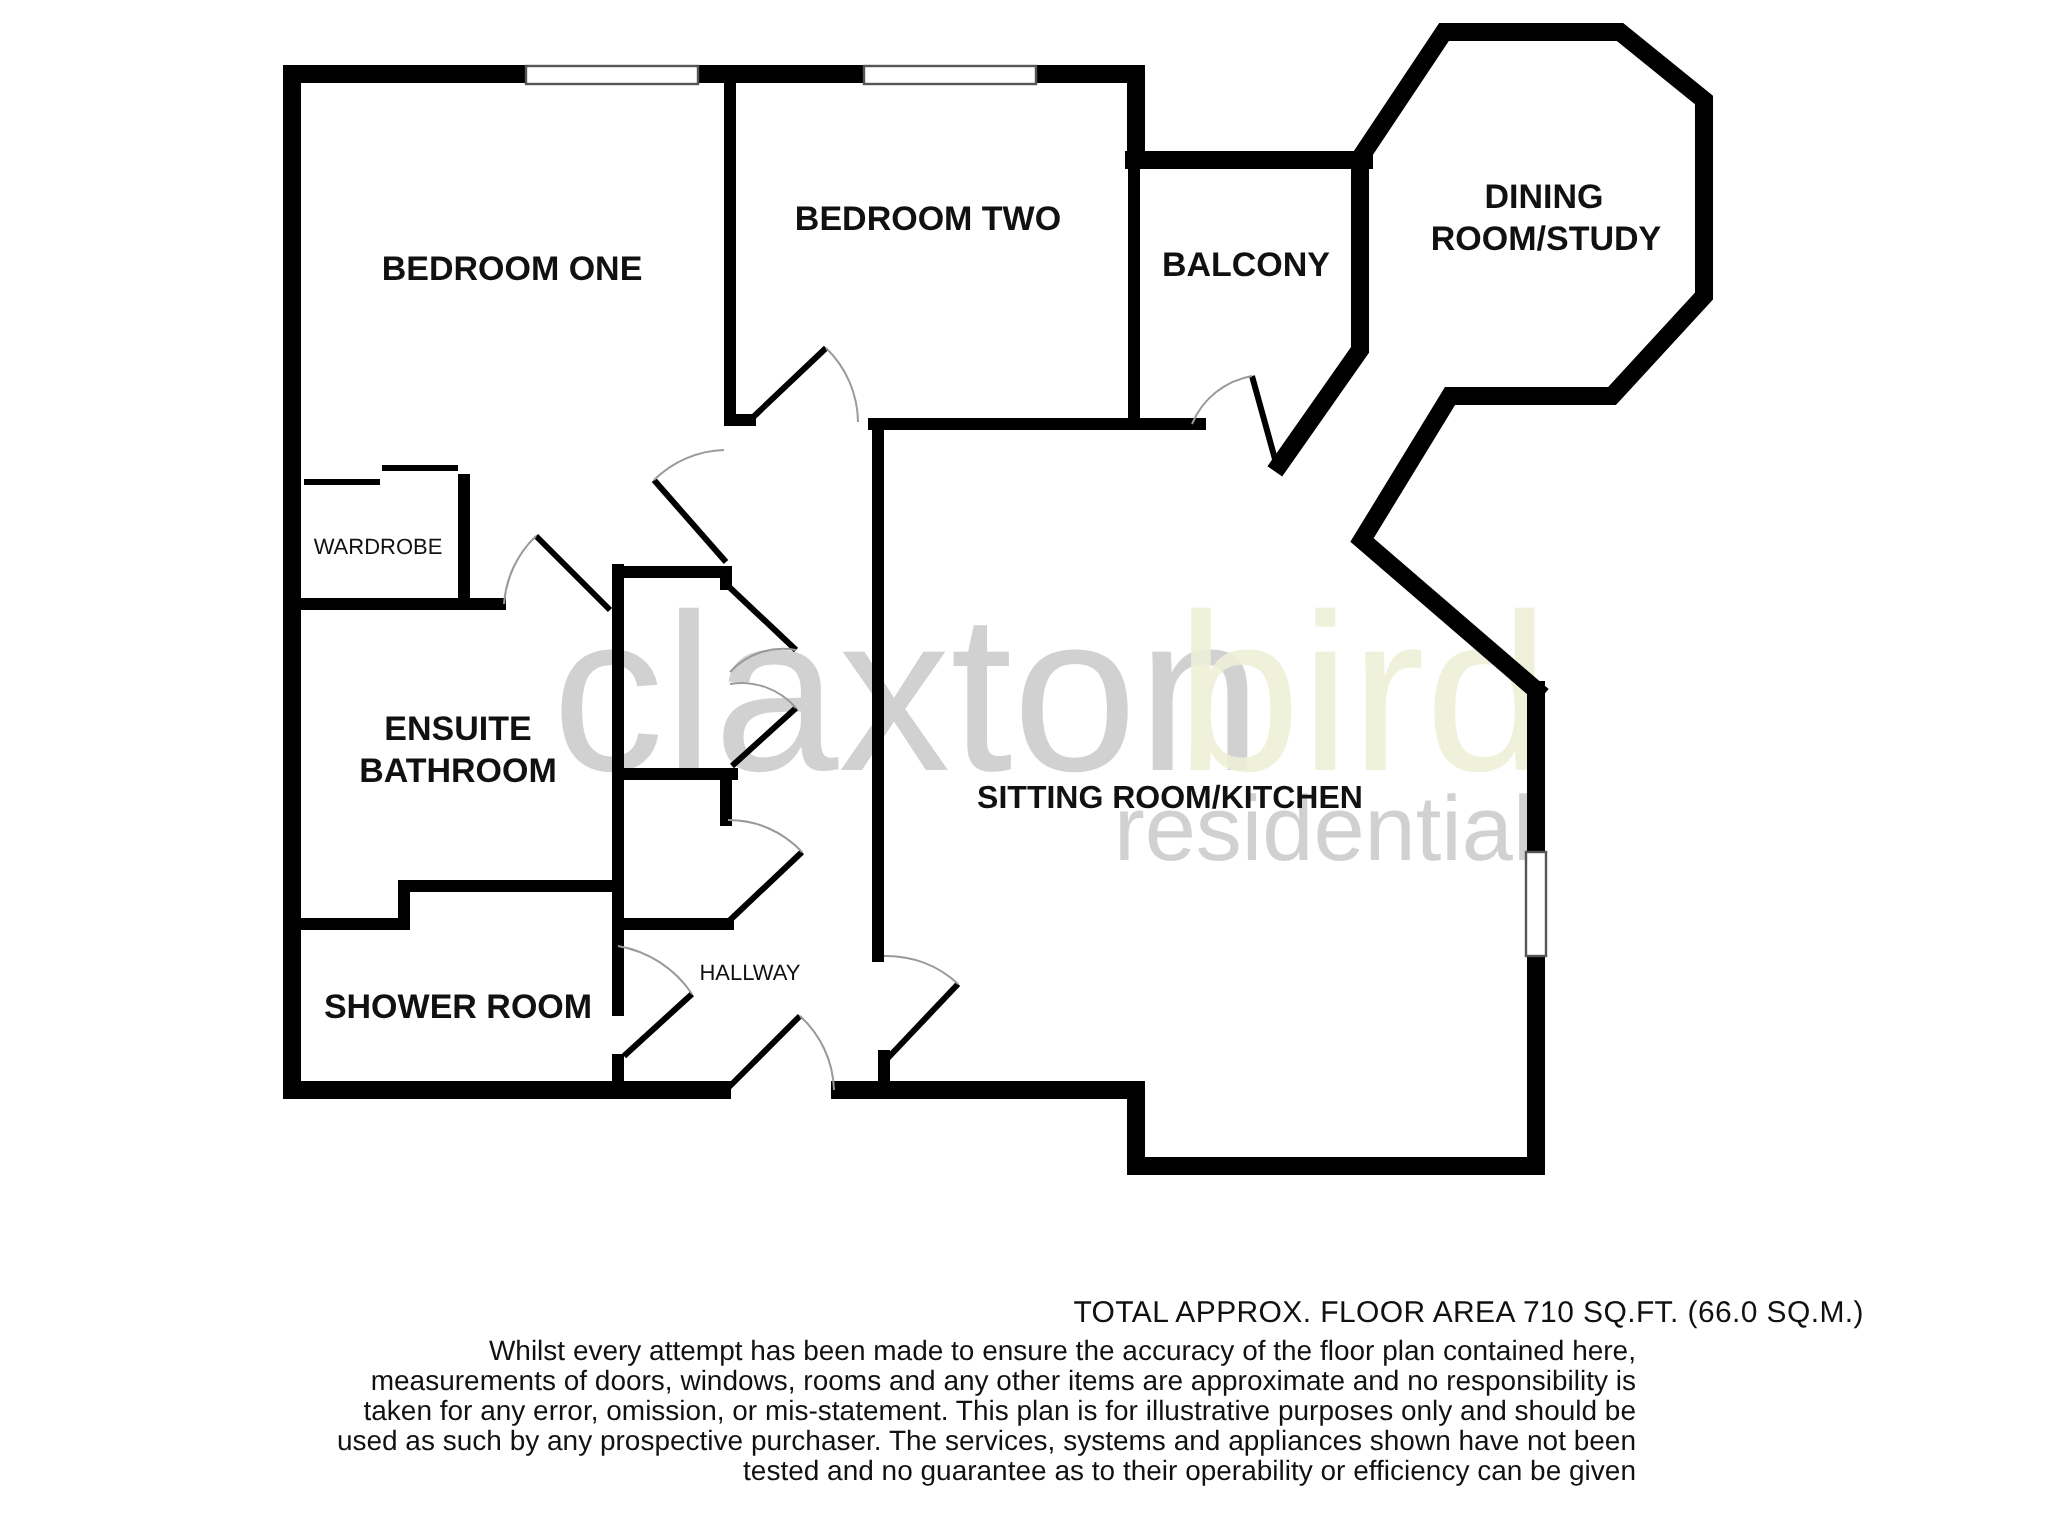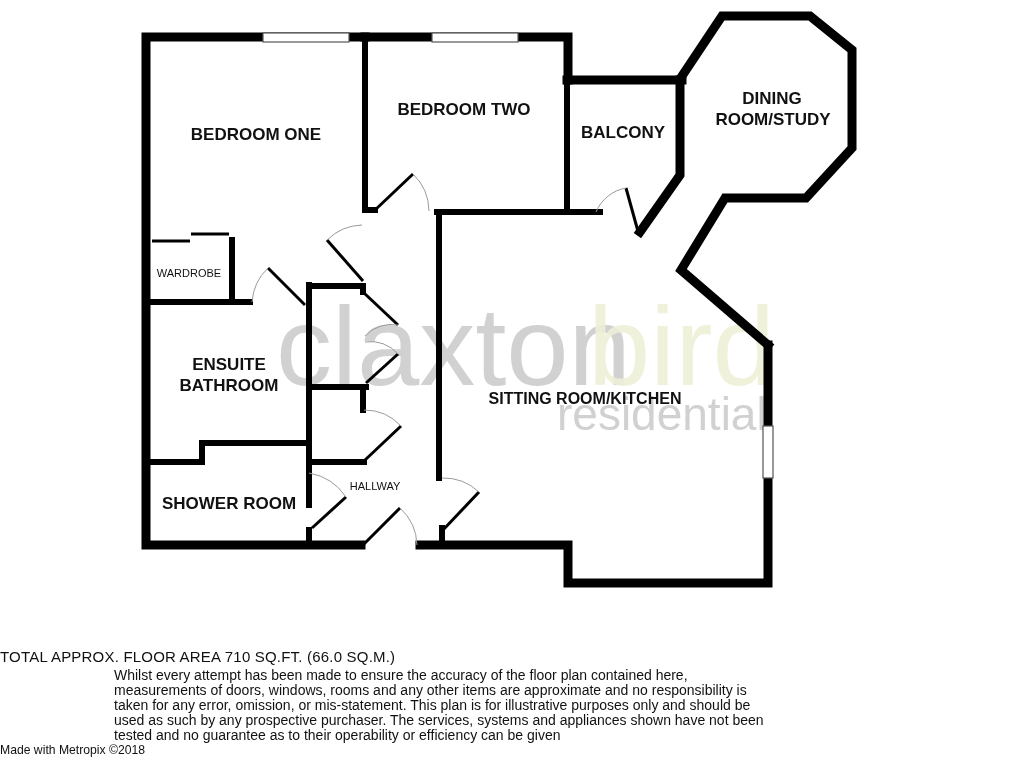--- a/index.html
+++ b/index.html
@@ -53,22 +53,23 @@
       font-family: "Liberation Sans", sans-serif;
       font-size: 46px;
       fill: #c9c9c9;
       opacity: 0.85;
     }
     #footer {
       position: absolute;
       left: 0;
       top: 648px;
       width: 888px;
-      text-align: left;
+      text-align: right;
       color: #111;
+      padding-left: 44px;
     }
     #footer .area {
       font-size: 15px;
       letter-spacing: 0.2px;
       margin-bottom: 3px;
     }
     #footer .disclaimer {
       font-size: 14px;
       line-height: 15px;
       width: 660px;
@@ -178,14 +179,13 @@
     <text x="229" y="391" text-anchor="middle" class="room-label">BATHROOM</text>
     <text x="229" y="509" text-anchor="middle" class="room-label">SHOWER ROOM</text>
     <text x="375" y="490" text-anchor="middle" class="room-label-sm">HALLWAY</text>
     <text x="585" y="404" text-anchor="middle" class="room-label" style="font-size:16px">SITTING ROOM/KITCHEN</text>
   </g>
 </svg>
 
 <div id="footer">
   <div class="area">TOTAL APPROX. FLOOR AREA 710 SQ.FT. (66.0 SQ.M.)</div>
   <div class="disclaimer">Whilst every attempt has been made to ensure the accuracy of the floor plan contained here, measurements of doors, windows, rooms and any other items are approximate and no responsibility is taken for any error, omission, or mis-statement. This plan is for illustrative purposes only and should be used as such by any prospective purchaser. The services, systems and appliances shown have not been tested and no guarantee as to their operability or efficiency can be given</div>
-  <div class="credit">Made with Metropix ©2018</div>
 </div>
 
 </body></html>

